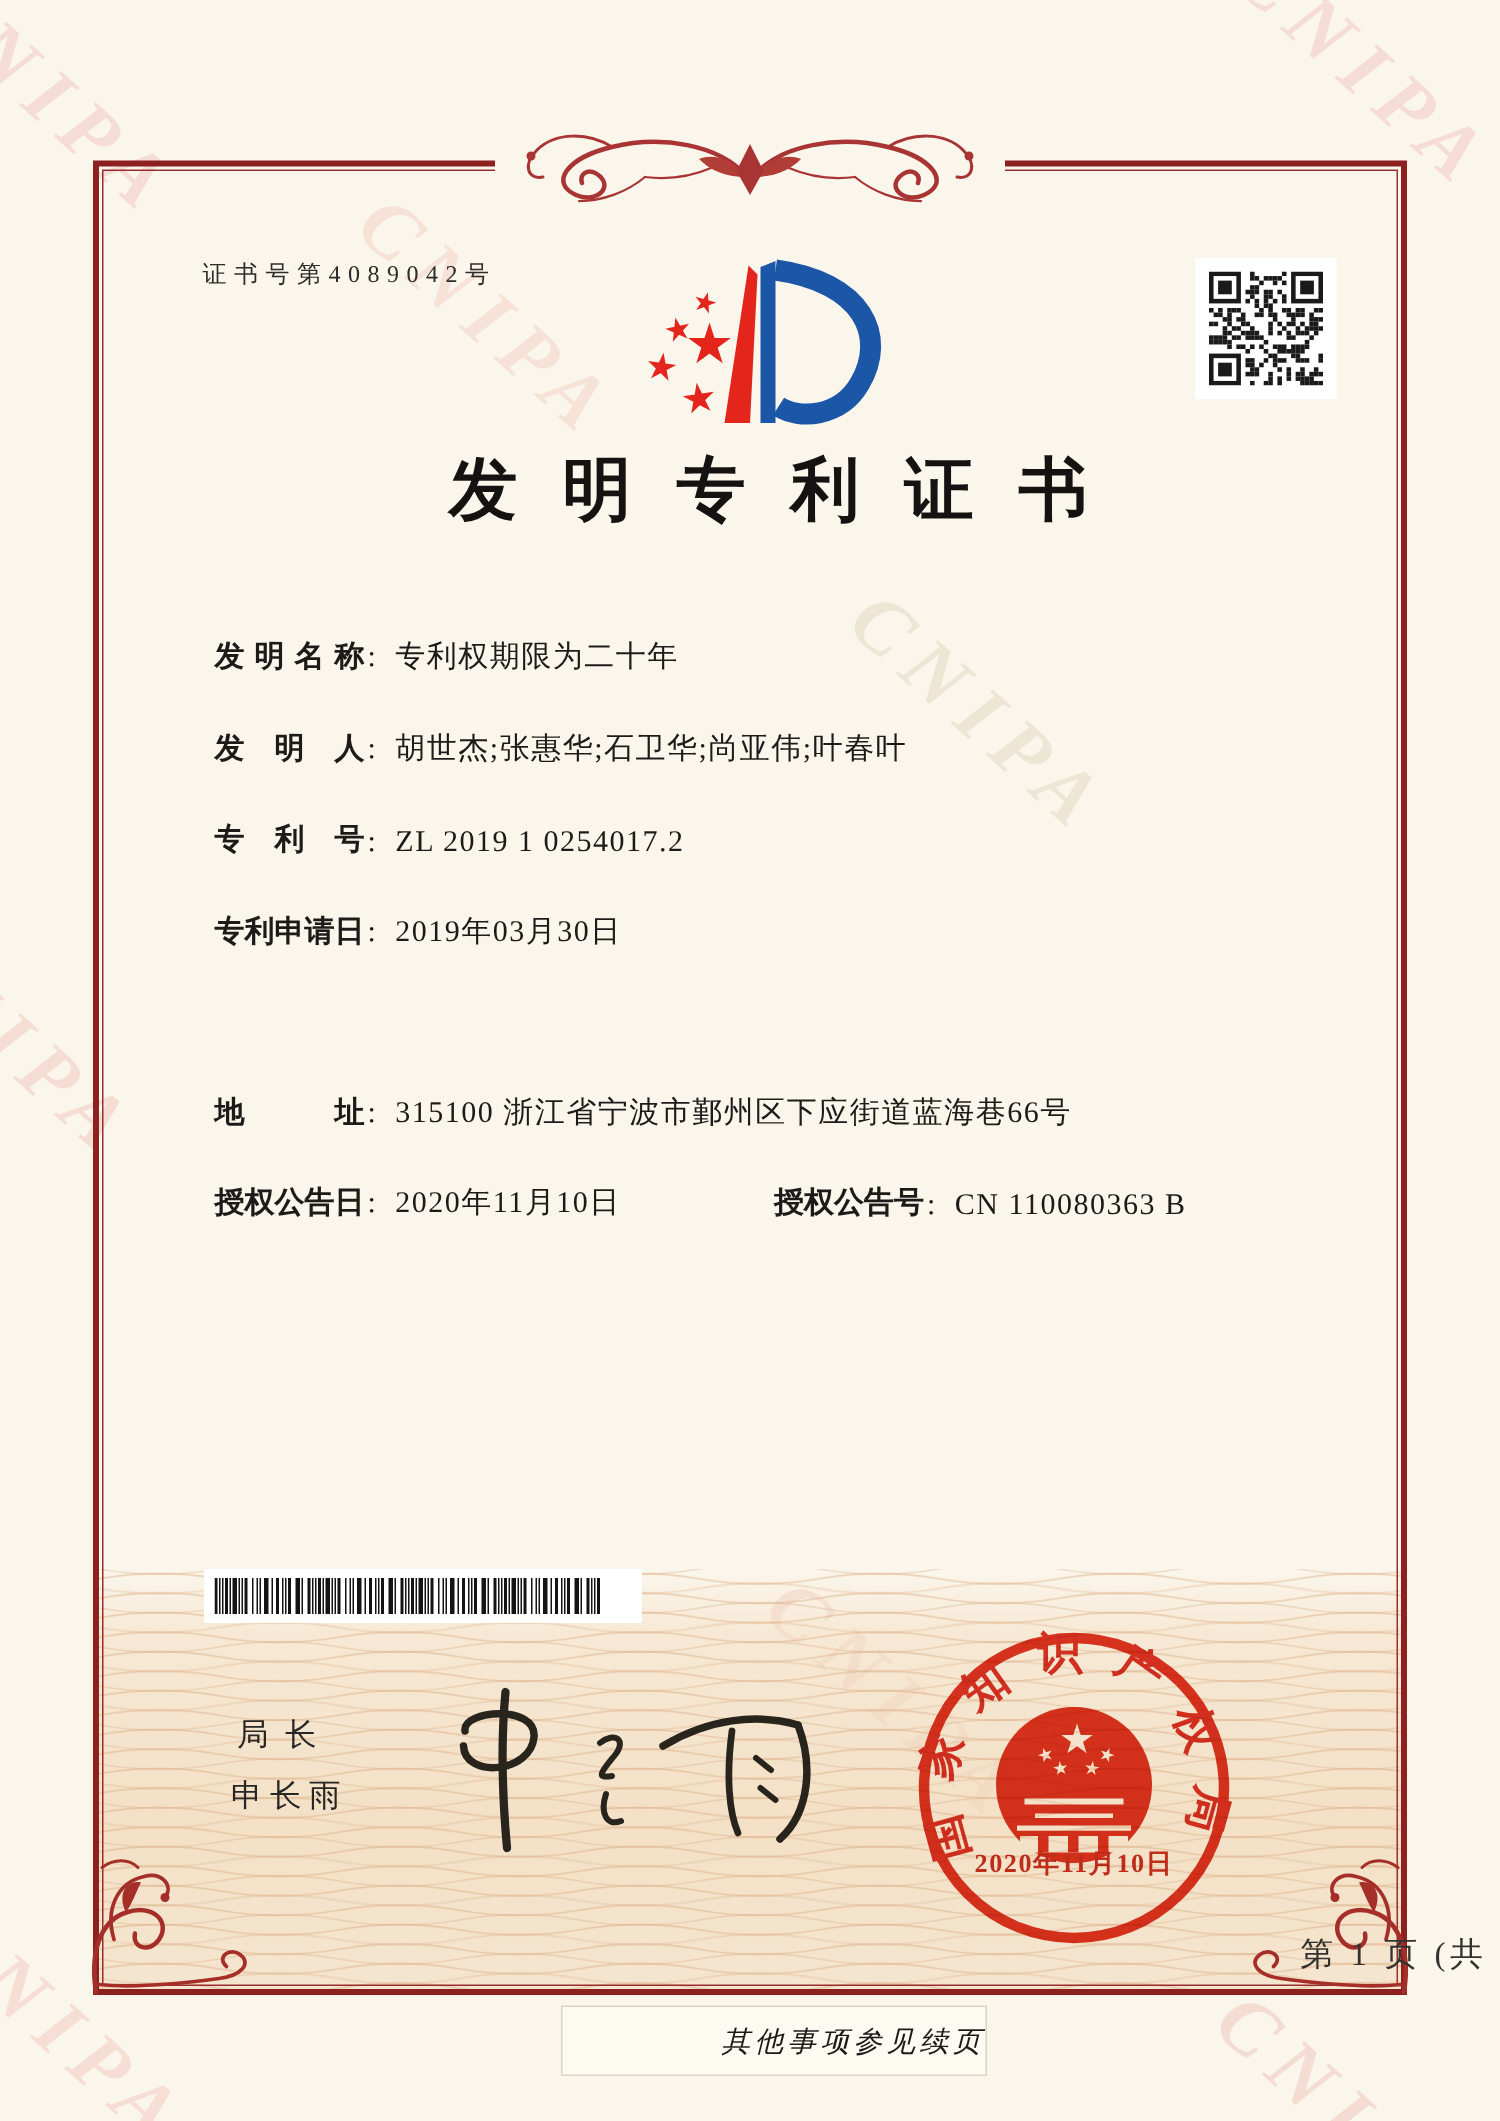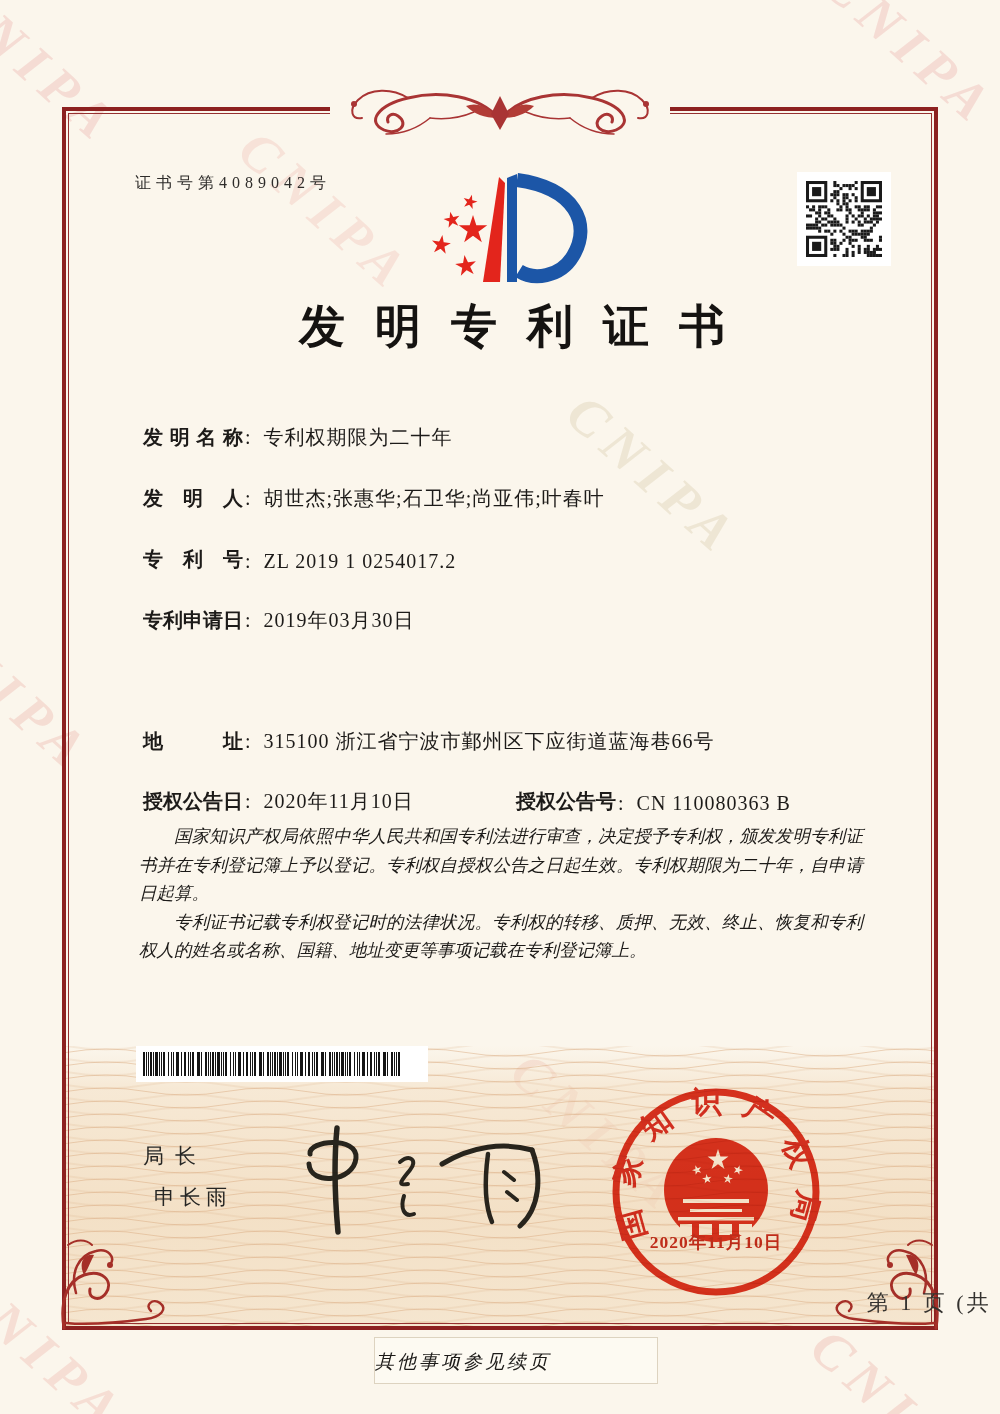--- a/index.html
+++ b/index.html
@@ -42,32 +42,32 @@
   .fvalue{letter-spacing:1px;}
   .r0{top:424px}.r1{top:485px}.r2{top:546px}.r3{top:607px}.r4{top:667px}.r5{top:728px}
   .r6a{top:788px}.r6b{top:788px;left:516px;}
   
   .body-text{position:absolute;left:139px;top:822px;width:724px;font-size:17.5px;line-height:28.6px;
              text-align:justify;font-style:italic;color:#1c1a18;z-index:4;}
   .body-text p{margin:0;text-indent:2em;}
   
   .barcode-strip{position:absolute;left:136px;top:1046px;width:292px;height:36px;background:#ffffff;z-index:4;}
   .barcode-strip svg{position:absolute;left:7px;top:6px;}
-  .signer-title{position:absolute;left:143px;top:1142px;font-family:"Liberation Sans","DejaVu Sans",sans-serif;
+  .signer-title{position:absolute;left:158px;top:1142px;font-family:"Liberation Sans","DejaVu Sans",sans-serif;
                 font-size:21px;letter-spacing:11px;color:#262624;z-index:4;}
   .signer-name{position:absolute;left:143px;top:1183px;font-family:"Liberation Sans","DejaVu Sans",sans-serif;
                font-size:21px;letter-spacing:5px;color:#262624;z-index:4;margin-left:11px;}
   .signature{position:absolute;left:292px;top:1124px;width:280px;height:112px;z-index:4;}
   .seal{position:absolute;left:606px;top:1082px;width:220px;height:220px;z-index:5;mix-blend-mode:multiply;opacity:.95;}
   .sealtxt{font-size:30px;font-weight:bold;fill:#d8291a;letter-spacing:19px;}
   .sealdate{font-size:17.5px;font-weight:bold;fill:#c62715;letter-spacing:1px;}
   .pagenum{position:absolute;left:62px;top:1288px;width:996px;text-align:right;font-size:22px;
            letter-spacing:3px;color:#34322f;z-index:4;}
   .note{position:absolute;left:374px;top:1337px;width:284px;height:47px;line-height:47px;box-sizing:border-box;
-        text-align:left;border:1px solid #ddd3c0;background:#fdfaf2;font-style:italic;font-size:19px;
+        text-align:right;border:1px solid #ddd3c0;background:#fdfaf2;font-style:italic;font-size:19px;
         letter-spacing:3px;color:#1c1a18;z-index:4;}
 </style>
 </head>
 <body>
 
 <div class="page">
 
   <svg width="0" height="0" style="position:absolute" aria-hidden="true">
     <defs>
       <path id="st" d="M0,-1 L0.588,0.809 L-0.951,-0.309 L0.951,-0.309 L-0.588,0.809 Z"></path>
@@ -374,24 +374,20 @@
   <div class="frow r5">
     <span class="flabel">地址</span><span class="fcolon">:</span><span class="fvalue">315100 浙江省宁波市鄞州区下应街道蓝海巷66号</span>
   </div>
   <div class="frow r6a">
     <span class="flabel">授权公告日</span><span class="fcolon">:</span><span class="fvalue">2020年11月10日</span>
   </div>
   <div class="frow r6b">
     <span class="flabel">授权公告号</span><span class="fcolon">:</span><span class="fvalue">CN 110080363 B</span>
   </div>
 
-  <div class="body-text">
-    <p>国家知识产权局依照中华人民共和国专利法进行审查，决定授予专利权，颁发发明专利证书并在专利登记簿上予以登记。专利权自授权公告之日起生效。专利权期限为二十年，自申请日起算。</p>
-    <p>专利证书记载专利权登记时的法律状况。专利权的转移、质押、无效、终止、恢复和专利权人的姓名或名称、国籍、地址变更等事项记载在专利登记簿上。</p>
-  </div>
 
   <div class="barcode-strip">
     <svg id="bc-svg" width="278" height="24">
         <rect x="0" y="0" width="2" height="24" fill="#141414"></rect>
         <rect x="3" y="0" width="1" height="24" fill="#141414"></rect>
         <rect x="5" y="0" width="1" height="24" fill="#141414"></rect>
         <rect x="7" y="0" width="2" height="24" fill="#141414"></rect>
         <rect x="10" y="0" width="1" height="24" fill="#141414"></rect>
         <rect x="12" y="0" width="3" height="24" fill="#141414"></rect>
         <rect x="16" y="0" width="1" height="24" fill="#141414"></rect>

